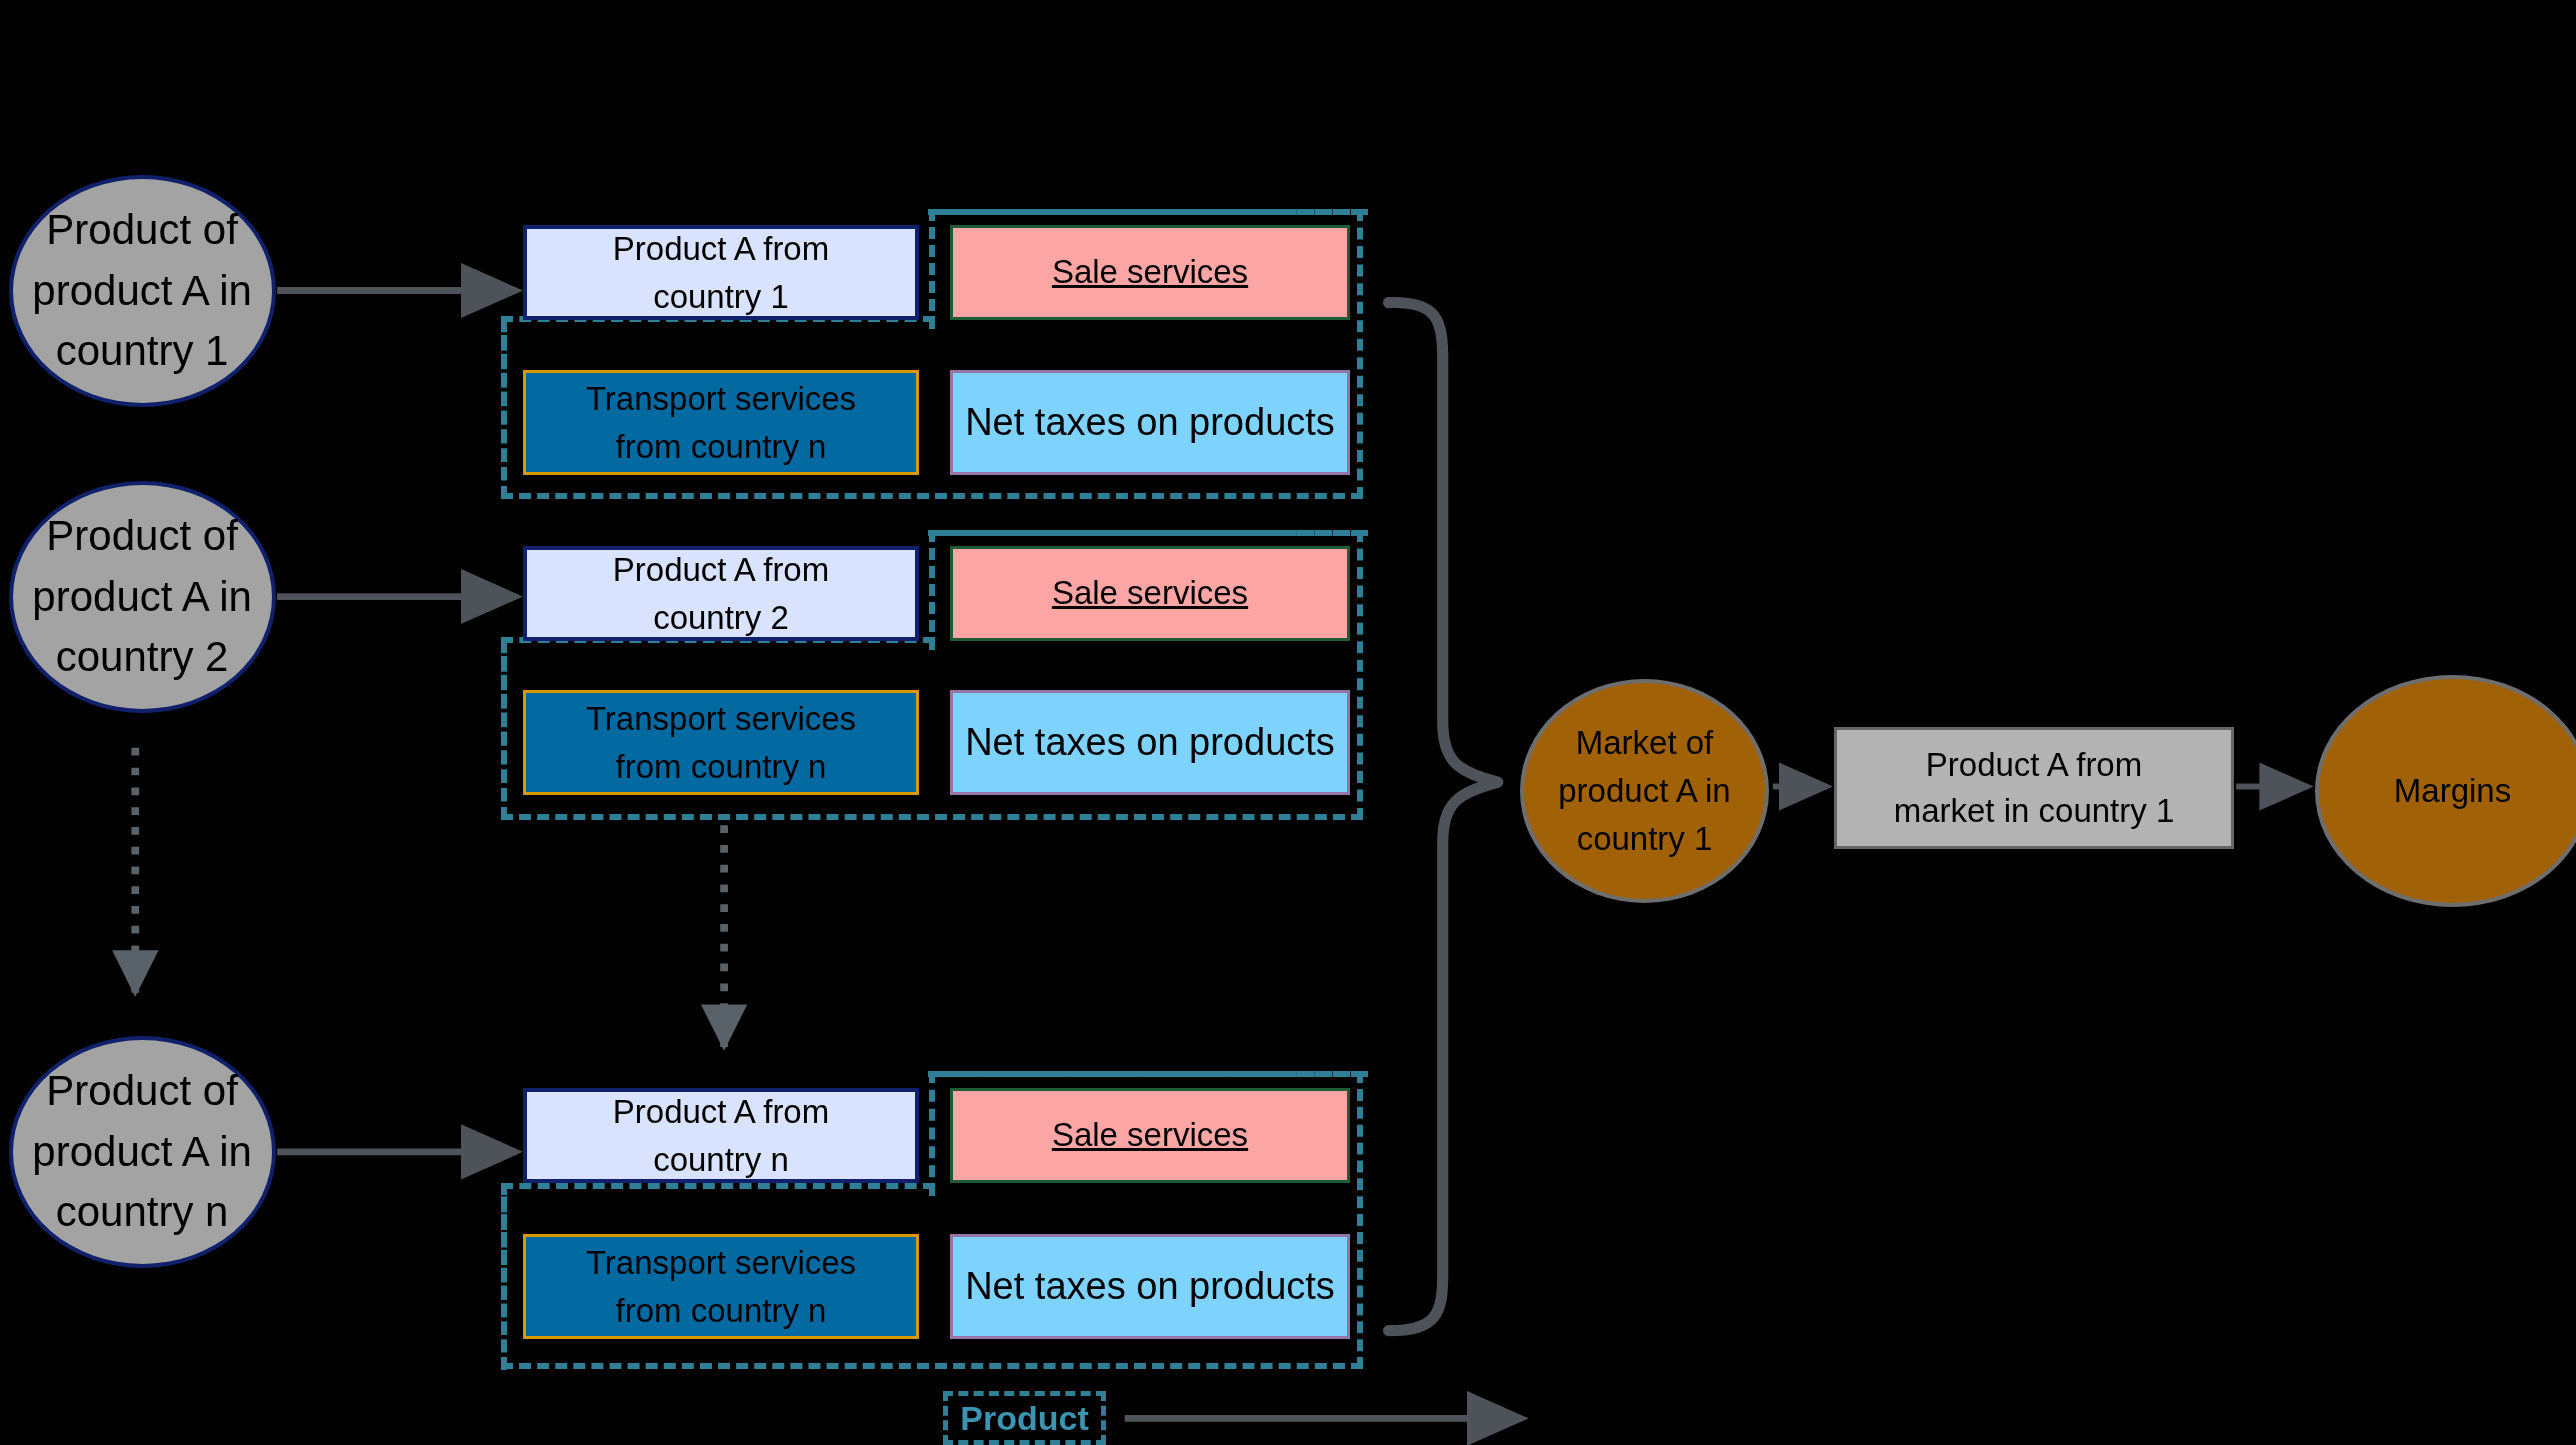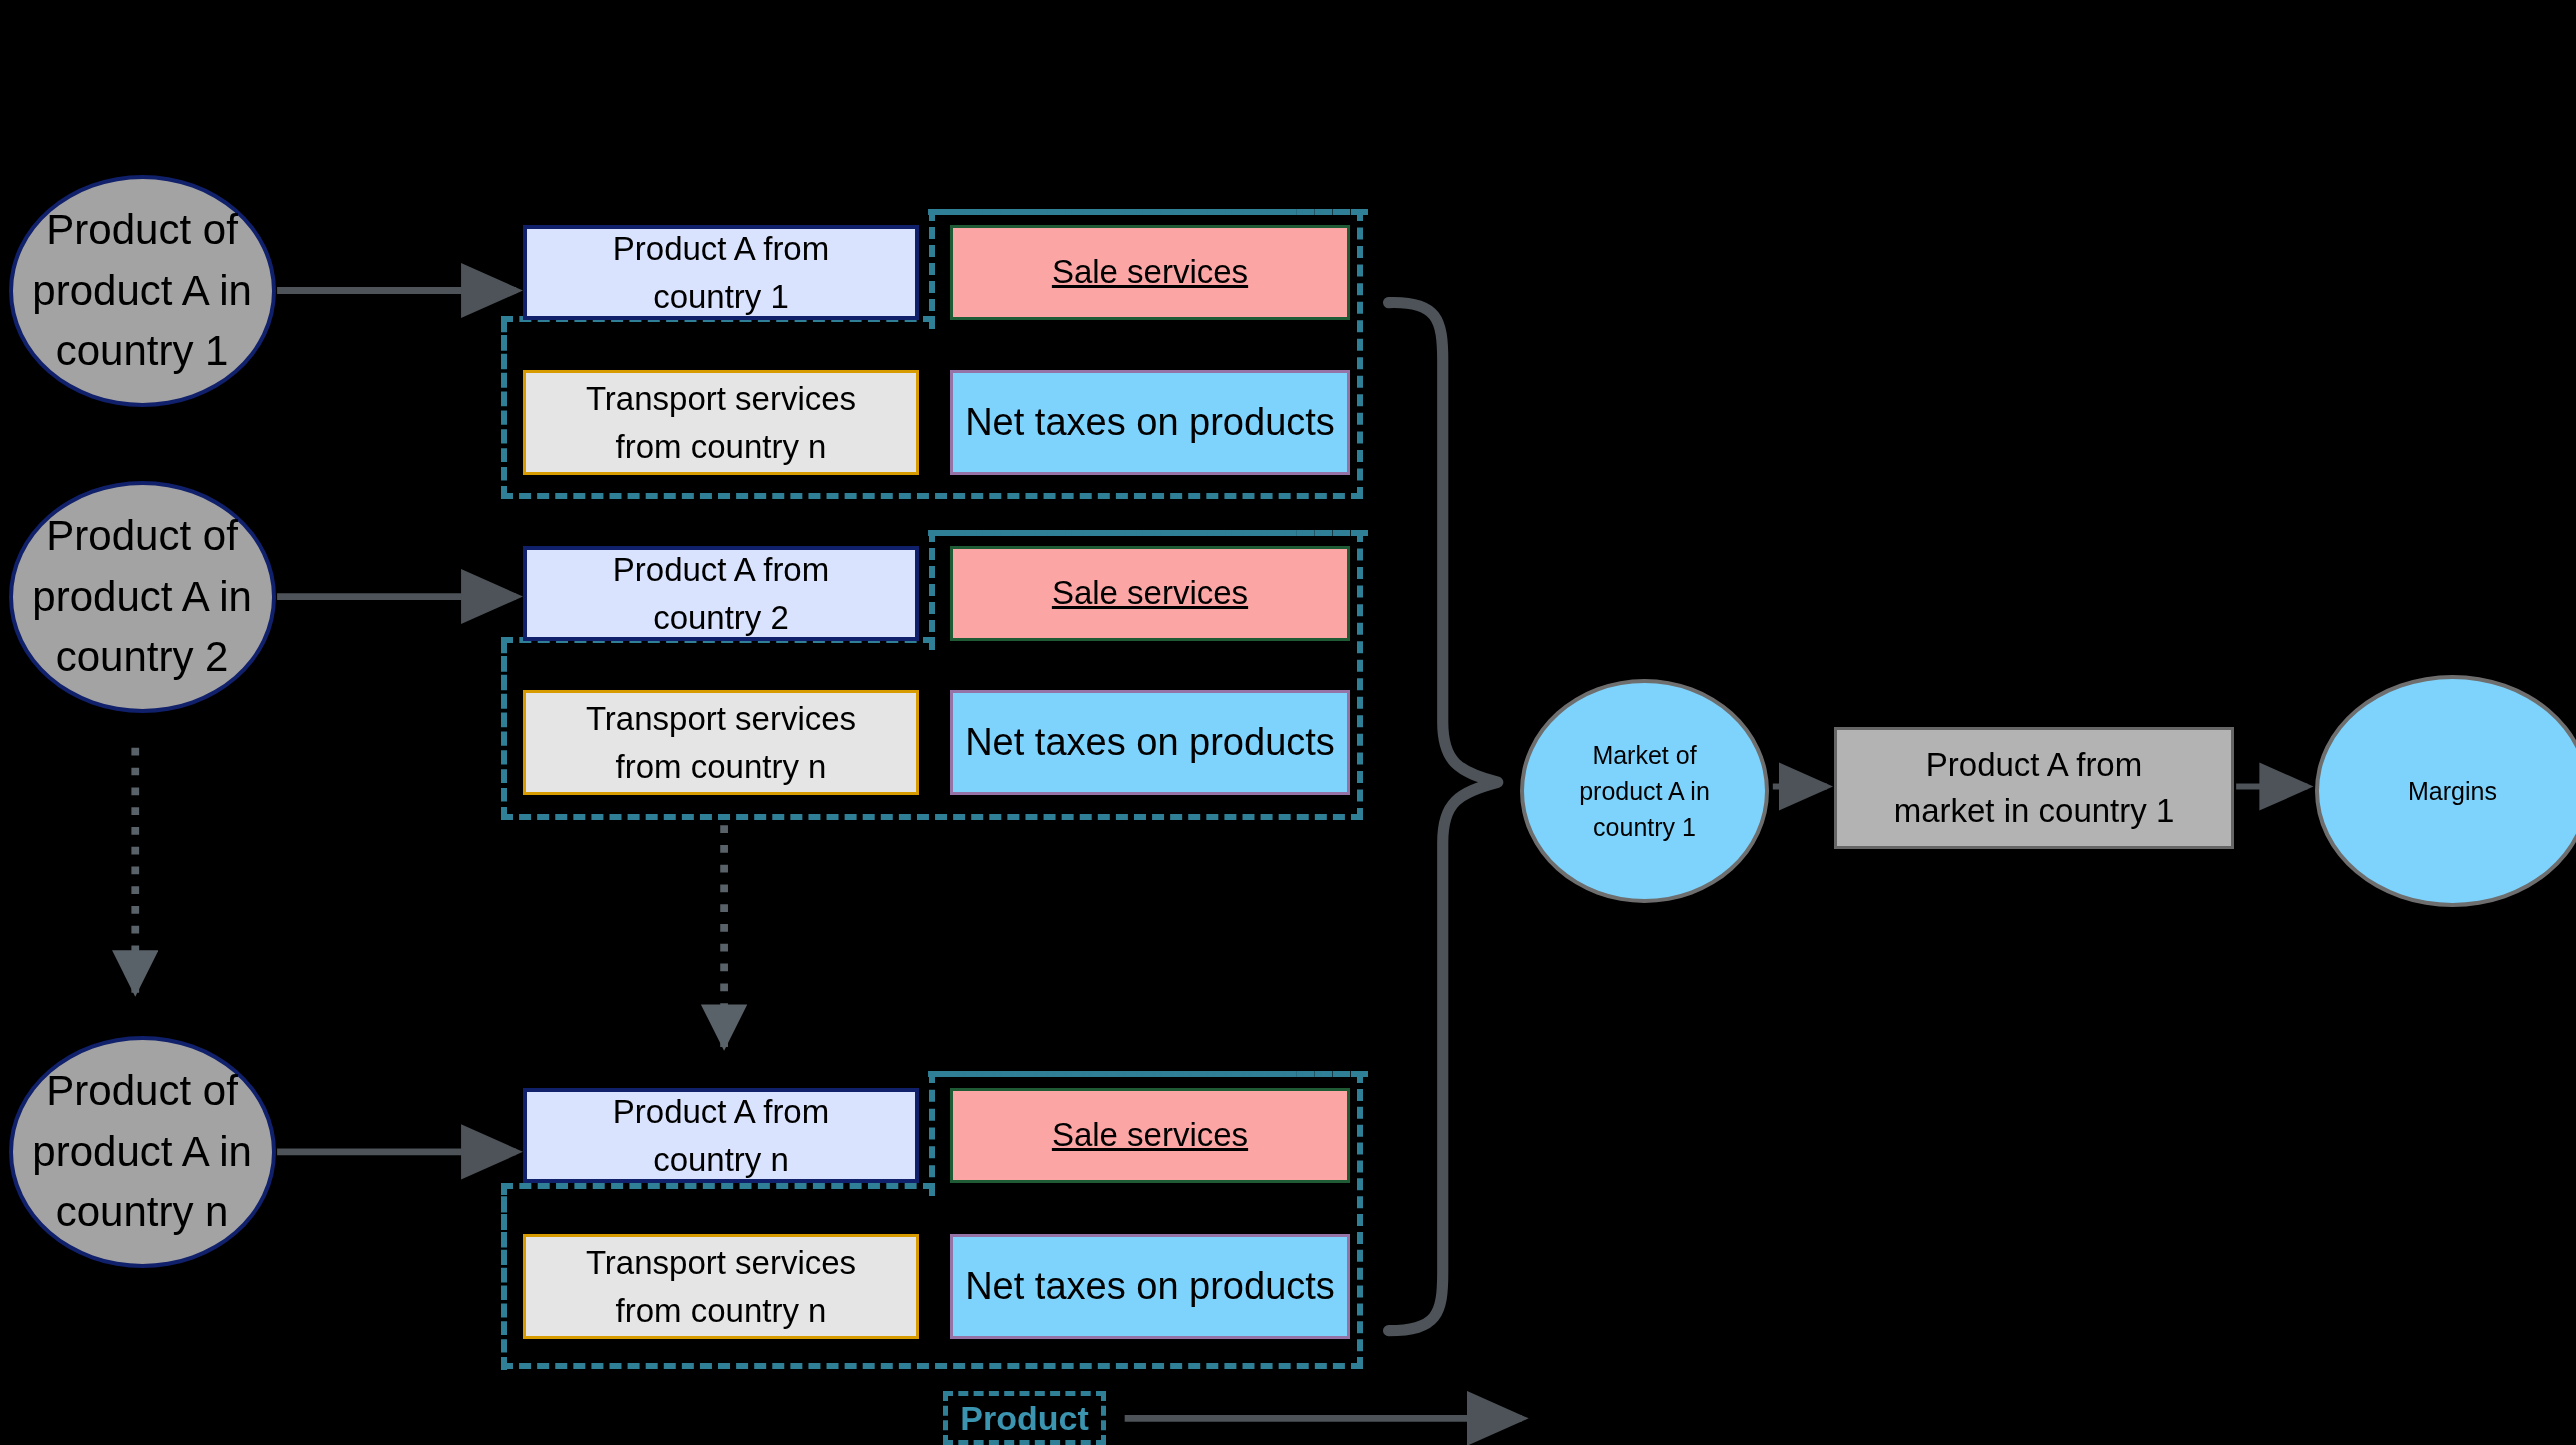--- a/index.html
+++ b/index.html
@@ -9,37 +9,37 @@
     background:#000000;
     overflow:hidden;
     font-family:"Liberation Sans","DejaVu Sans",sans-serif;
   }
   .node{position:absolute;box-sizing:border-box;display:flex;align-items:center;justify-content:center;text-align:center;}
   .src-ellipse{
     background:#a3a3a3;border:4.3px solid #10206b;border-radius:50%;
     color:#000;font-size:42px;line-height:1.45;
   }
   .grey-ellipse{
-    background:#7dd3fc;border:4.3px solid #6e6e6e;border-radius:50%;
-    color:#000;font-size:25px;line-height:1.45;
+    background:#a16207;border:4.3px solid #6e6e6e;border-radius:50%;
+    color:#000;font-size:33px;line-height:1.45;
   }
   .grey-rect{
     background:#b3b3b3;border:3.4px solid #666666;
     color:#000;font-size:33px;line-height:1.4;
   }
   .prod-box{
     background:#dae3fd;border:4.3px solid #10206b;
     color:#000;font-size:33px;line-height:1.45;
   }
   .sale-box{
     background:#fca5a5;border:3.4px solid #1f5c35;
     color:#000;font-size:33px;line-height:1.4;text-decoration:underline;
   }
   .transport-box{
-    background:#e5e5e5;border:3.4px solid #d79b00;
+    background:#0369a1;border:3.4px solid #d79b00;
     color:#000;font-size:33px;line-height:1.45;
   }
   .tax-box{
     background:#7dd3fc;border:3.4px solid #9673a6;
     color:#000;font-size:38px;line-height:1.4;
   }
   .dash-group{
     position:absolute;box-sizing:border-box;
     border:6px dashed #2f7f96;
     background:transparent;

